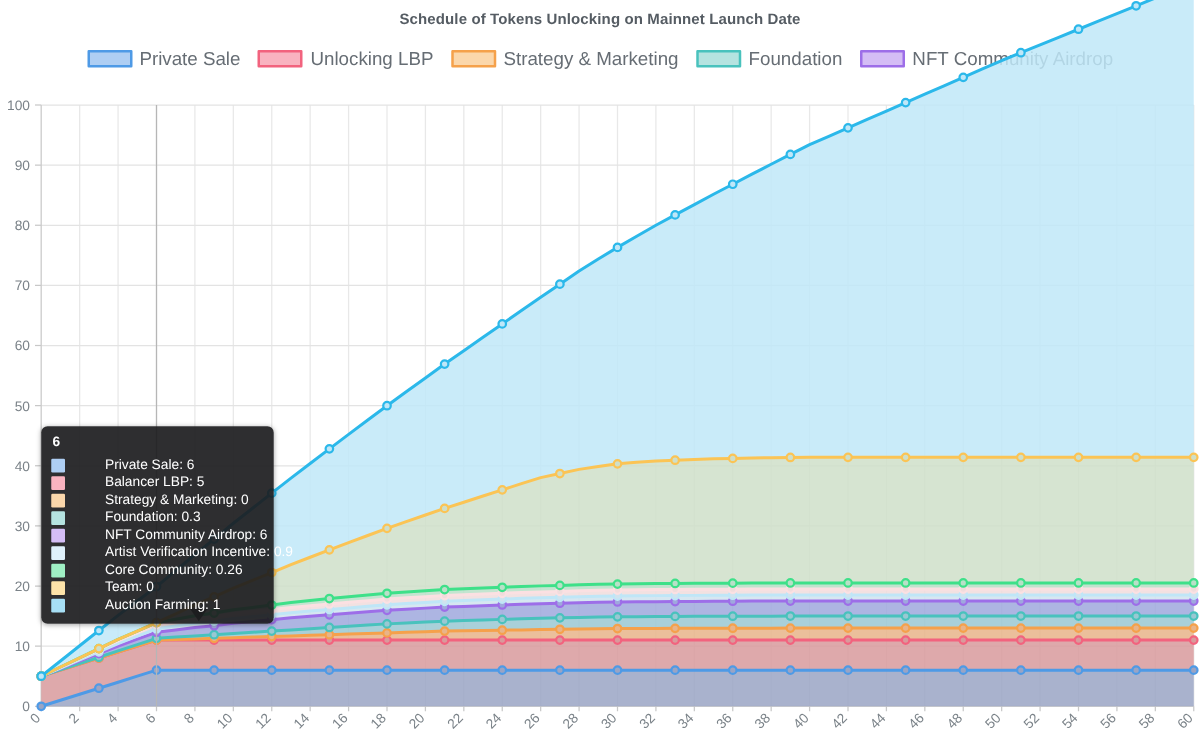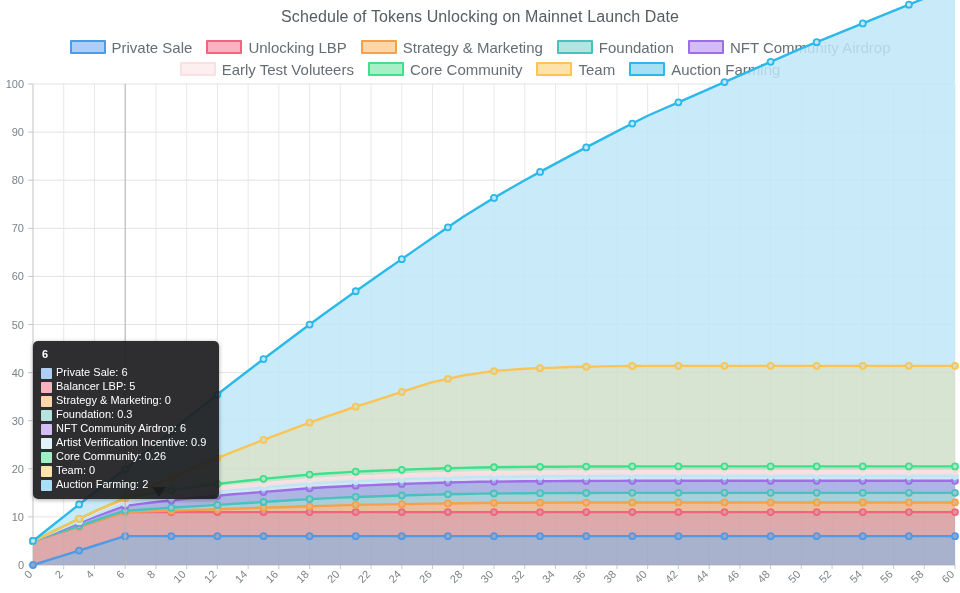--- a/index.html
+++ b/index.html
@@ -8,21 +8,21 @@
     background:#ffffff;
     font-family:"Liberation Sans", sans-serif;
     overflow:hidden;
     position:relative;
   }
   #root{position:relative;width:960px;height:593px;}
 
   .chart-title{
     position:absolute;top:8px;left:0;width:960px;
     text-align:center;
-    font-size:16px;font-weight:normal;color:#555c63;
+    font-size:12px;font-weight:bold;color:#555c63;
     letter-spacing:.1px;
   }
 
   
   .legend{
     position:absolute;left:0;top:36px;width:960px;
   }
   .legend-row{
     display:flex;justify-content:center;align-items:center;
     flex-wrap:nowrap;
@@ -55,21 +55,21 @@
     border-radius:5px;
     padding:6px 8px 8px 8px;
     box-sizing:border-box;
     color:#ffffff;
     font-size:11px;
     line-height:14px;
     z-index:30;
     box-shadow:0 1px 4px rgba(0,0,0,.35);
   }
   .tooltip-title{font-weight:bold;font-size:11px;margin-bottom:4px;padding-left:1px;}
-  .tt-row{display:flex;align-items:flex-end;height:14px;}
+  .tt-row{display:flex;align-items:center;height:14px;gap:28px;}
   .tt-swatch{width:11px;height:11px;margin-right:4px;flex:0 0 auto;border-radius:1px;}
   .tt-text{white-space:nowrap;font-size:11px;}
   .tooltip-arrow{
     position:absolute;left:152px;top:487px;
     width:0;height:0;
     border-left:7px solid transparent;
     border-right:7px solid transparent;
     border-top:10px solid rgba(28,28,30,.92);
     z-index:29;
   }
@@ -95,38 +95,20 @@
           <div class="legend-swatch" style="border-color: rgb(245, 161, 75); background: rgb(251, 215, 171);"></div>
           <div class="legend-label">Strategy &amp; Marketing</div>
         </div>
         <div class="legend-item">
           <div class="legend-swatch" style="border-color: rgb(73, 194, 189); background: rgb(181, 227, 224);"></div>
           <div class="legend-label">Foundation</div>
         </div>
         <div class="legend-item">
           <div class="legend-swatch" style="border-color: rgb(157, 110, 232); background: rgb(212, 189, 245);"></div>
           <div class="legend-label">NFT Community Airdrop</div>
-        </div>
-      </div>
-    <div class="legend-row" id="legend-row-2">
-        <div class="legend-item">
-          <div class="legend-swatch" style="border-color: rgb(251, 224, 226); background: rgb(253, 239, 240);"></div>
-          <div class="legend-label">Early Test Voluteers</div>
-        </div>
-        <div class="legend-item">
-          <div class="legend-swatch" style="border-color: rgb(62, 224, 137); background: rgb(166, 240, 198);"></div>
-          <div class="legend-label">Core Community</div>
-        </div>
-        <div class="legend-item">
-          <div class="legend-swatch" style="border-color: rgb(251, 196, 85); background: rgb(253, 227, 169);"></div>
-          <div class="legend-label">Team</div>
-        </div>
-        <div class="legend-item">
-          <div class="legend-swatch" style="border-color: rgb(43, 184, 234); background: rgb(167, 223, 245);"></div>
-          <div class="legend-label">Auction Farming</div>
         </div>
       </div>
   </div>
 
   <div class="plot-wrap">
     <svg class="plot" id="plot-svg" width="960" height="593">
         <g>
           <line x1="33" y1="84" x2="33" y2="565" stroke="#e8e8e8" stroke-width="1"></line>
           <line x1="63.733333333333334" y1="84" x2="63.733333333333334" y2="565" stroke="#e8e8e8" stroke-width="1"></line>
           <line x1="94.46666666666667" y1="84" x2="94.46666666666667" y2="565" stroke="#e8e8e8" stroke-width="1"></line>
@@ -533,18 +515,18 @@
         <div class="tt-row">
           <div class="tt-swatch" style="background: rgb(159, 240, 196);"></div>
           <div class="tt-text">Core Community: 0.26</div>
         </div>
         <div class="tt-row">
           <div class="tt-swatch" style="background: rgb(253, 227, 169);"></div>
           <div class="tt-text">Team: 0</div>
         </div>
         <div class="tt-row">
           <div class="tt-swatch" style="background: rgb(167, 223, 245);"></div>
-          <div class="tt-text">Auction Farming: 2</div>
+          <div class="tt-text">Auction Farming: 1</div>
         </div>
       </div>
   </div>
 
 </div>
 
 </body></html>

